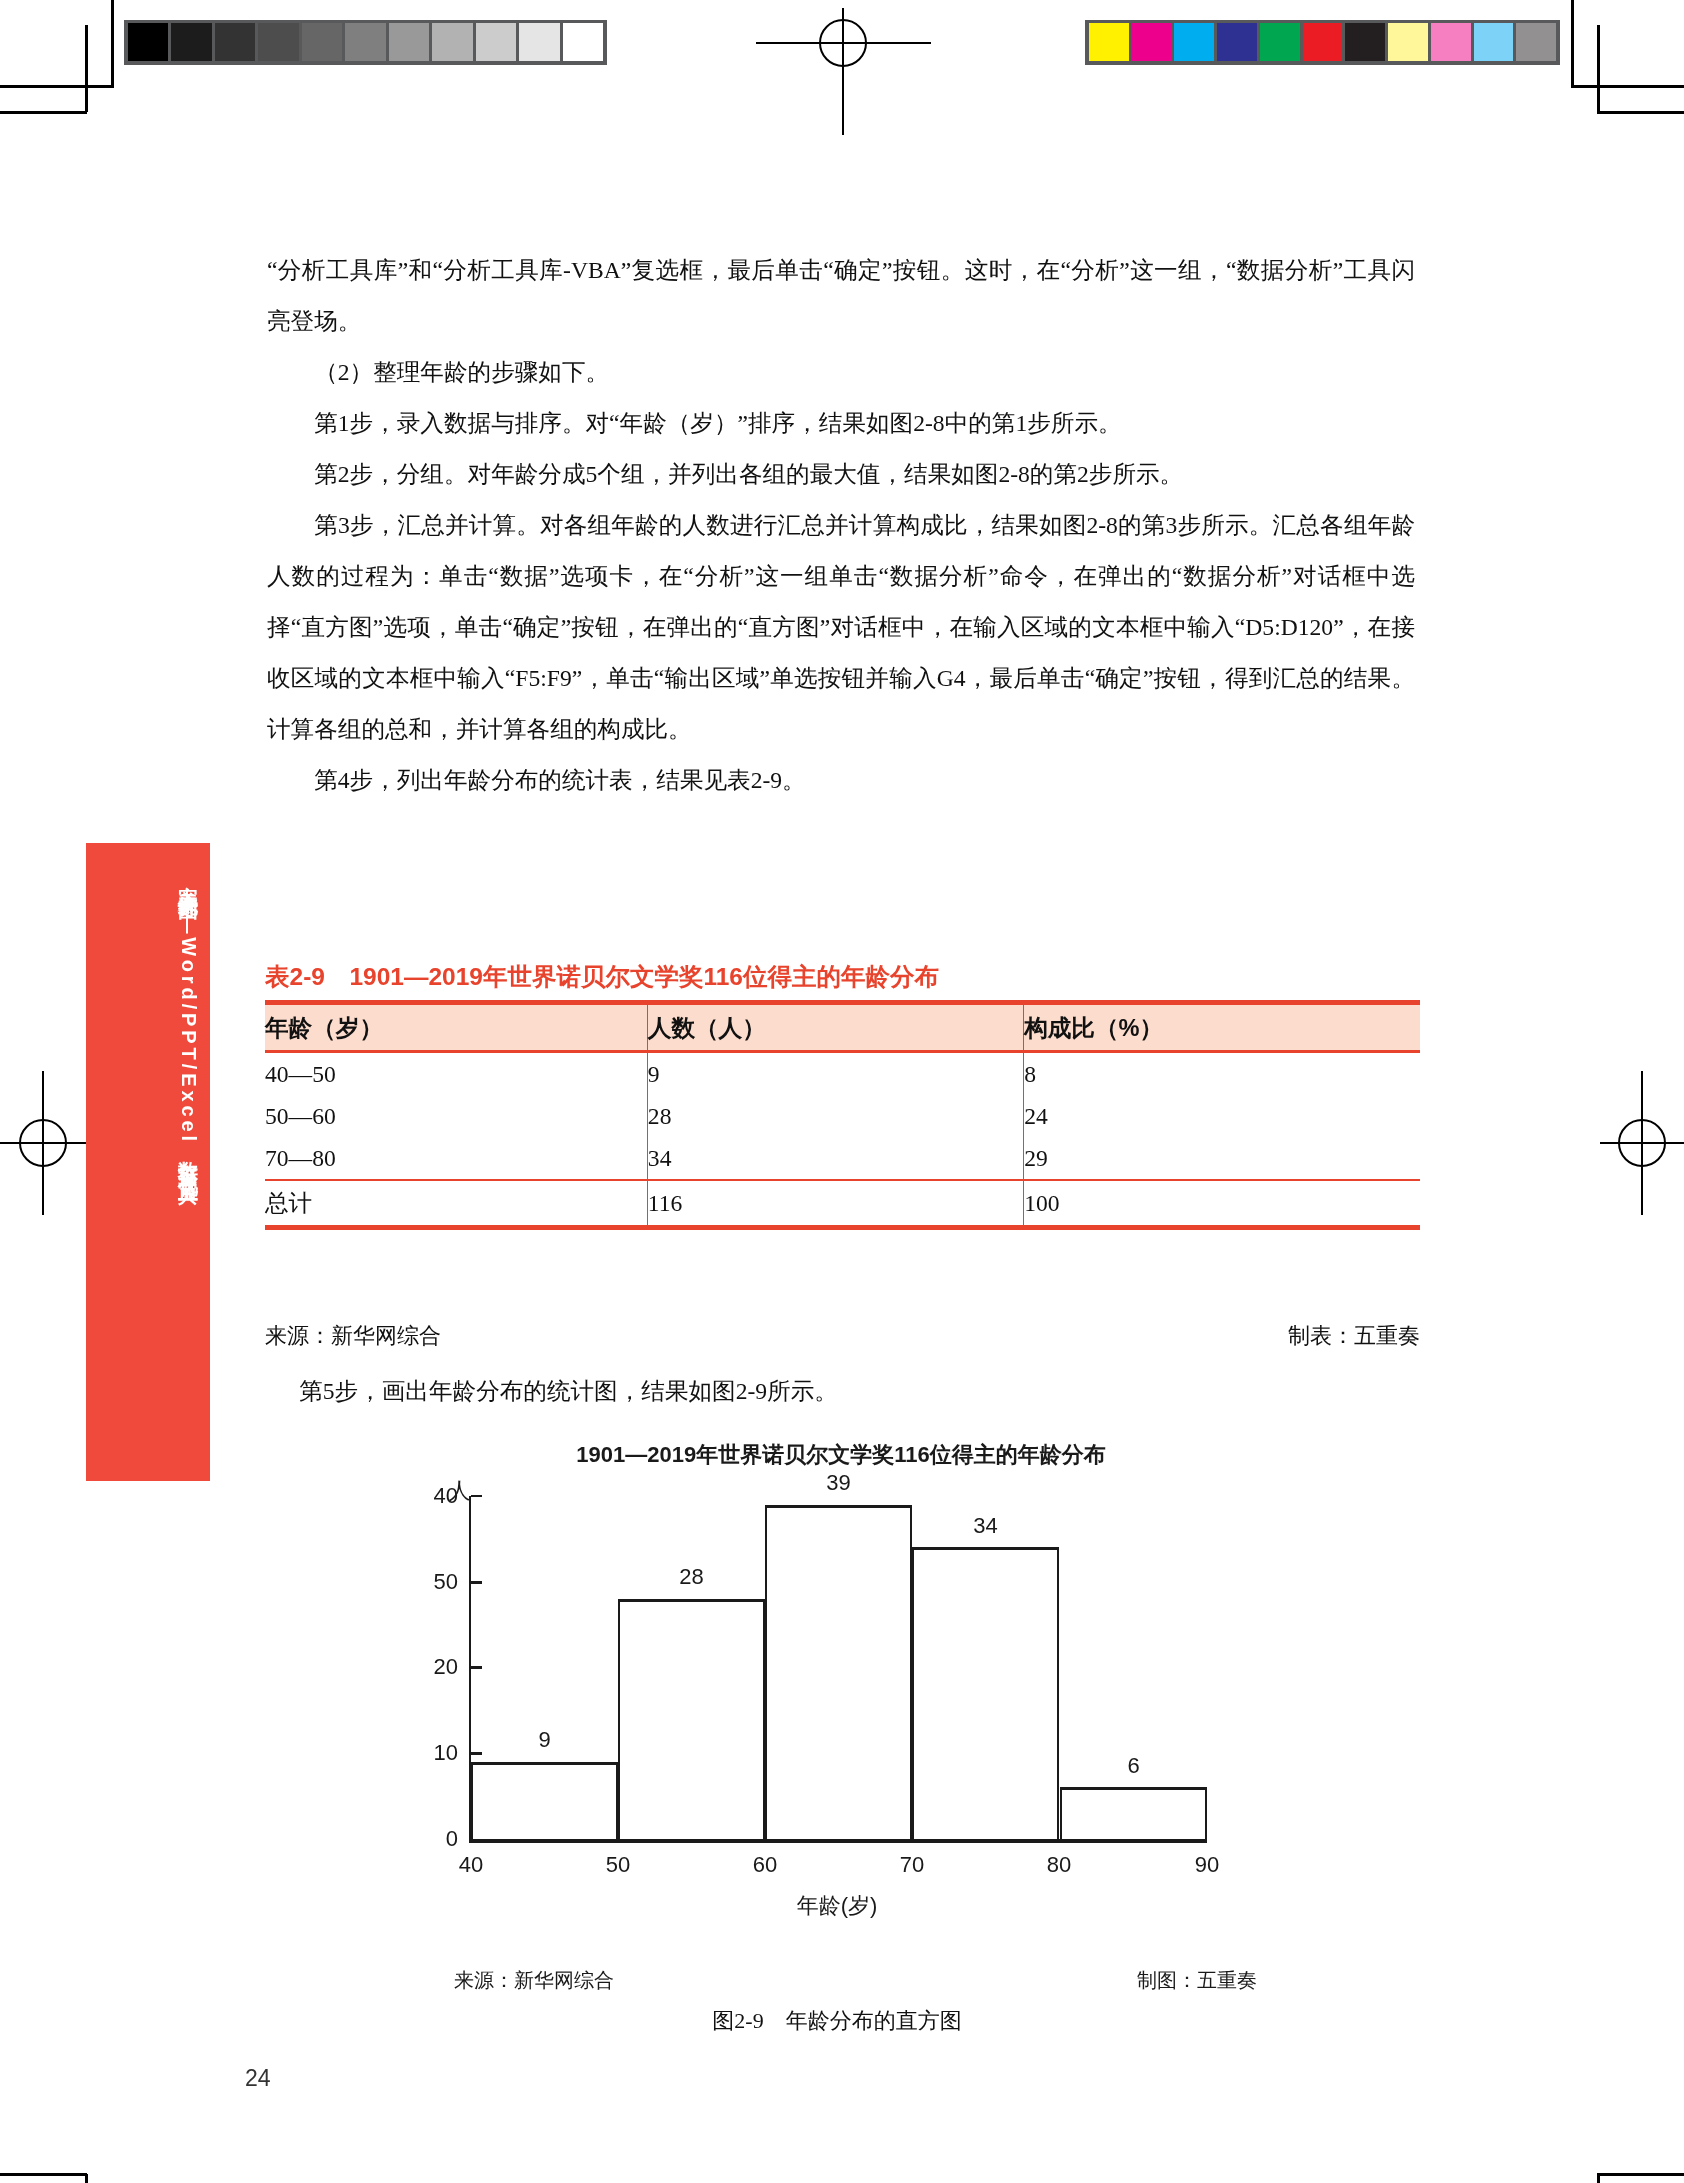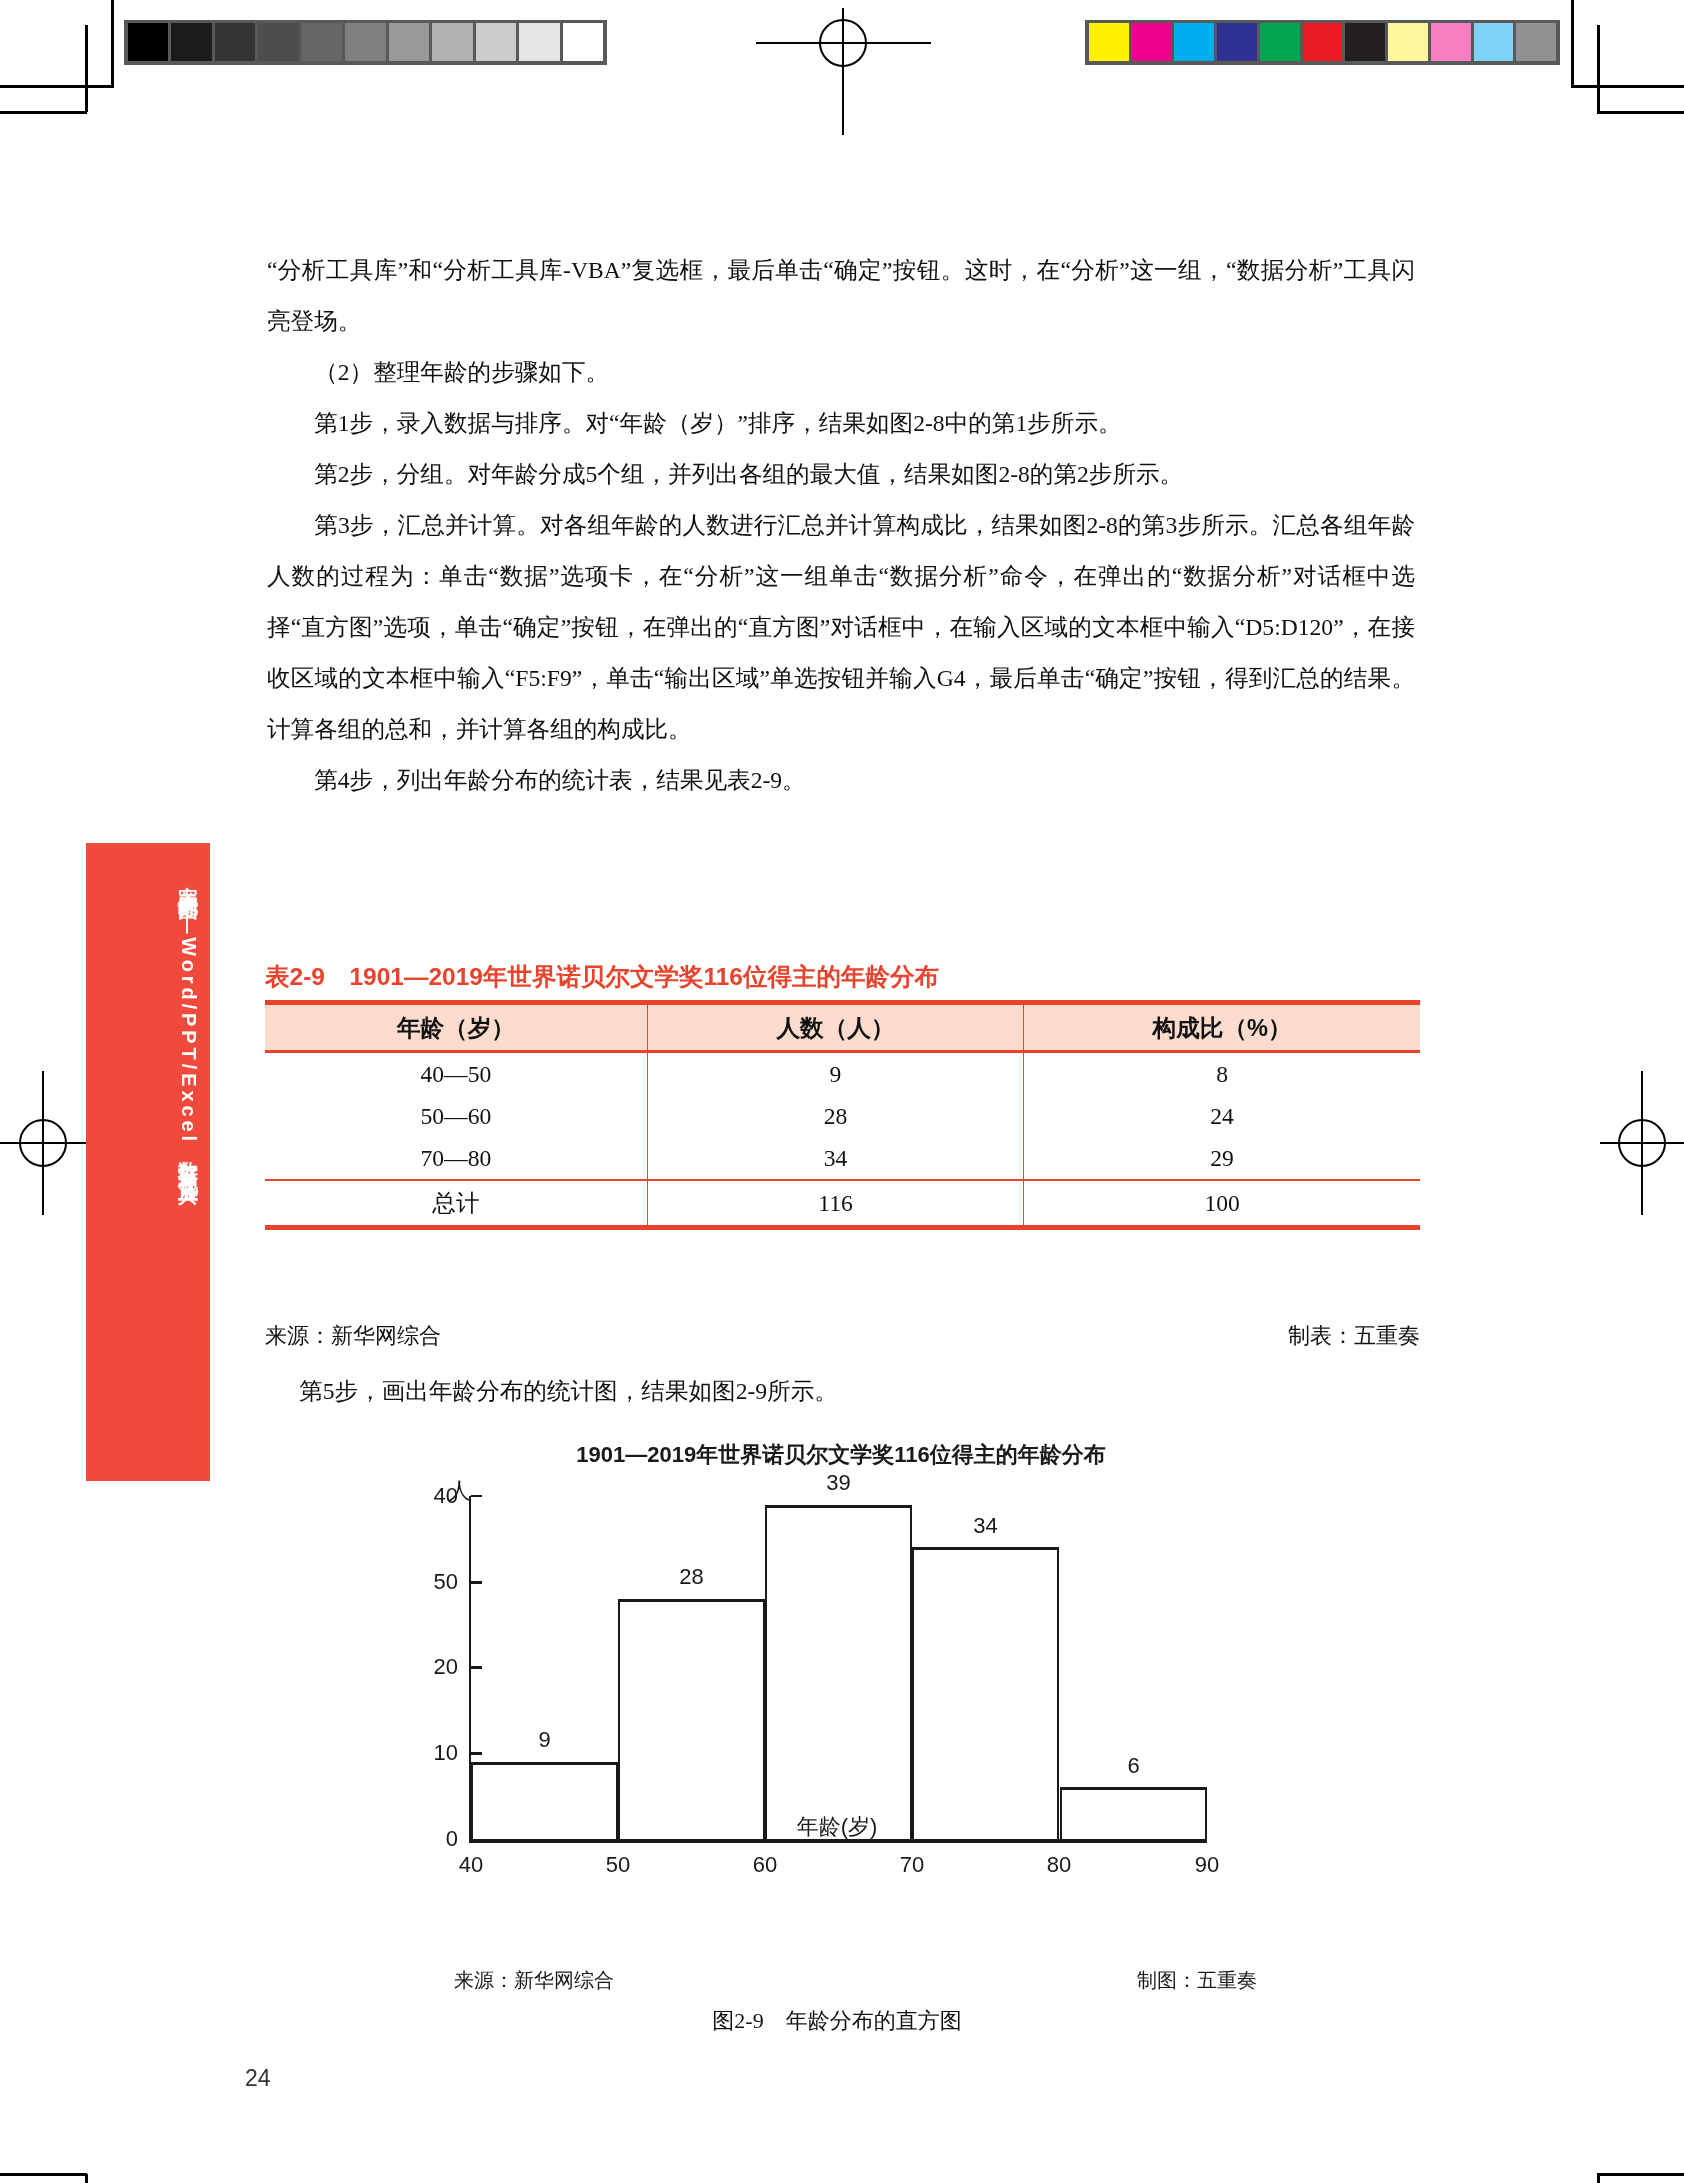--- a/index.html
+++ b/index.html
@@ -26,21 +26,21 @@
   .bodytext{position:absolute;left:267px;top:245px;width:1148px;font-size:23.6px;line-height:51px;
             text-align:justify;}
   .bodytext p{margin:0;padding:0;text-indent:2em;}
   .bodytext p.no-indent{text-indent:0;}
   
   .tbl-caption{position:absolute;left:265px;top:960px;width:1155px;text-align:left;
         font-family:"Liberation Sans","DejaVu Sans",sans-serif;font-weight:bold;
         font-size:24.5px;color:#E8432C;}
   .agetable{position:absolute;left:265px;top:1000px;width:1155px;border-collapse:collapse;
         table-layout:fixed;font-size:23.6px;}
-  .agetable td,.agetable th{text-align:center;padding:0;}
+  .agetable td,.agetable th{text-align:left;padding:0;}
   .agetable thead th{background:#FBDCCD;height:45px;
         font-family:"Liberation Sans","DejaVu Sans",sans-serif;font-weight:bold;
         border-top:5.7px solid #E8432C;border-bottom:3.5px solid #E8432C;}
   .agetable tbody td{height:42px;}
   .agetable .sep{border-left:1.3px solid #E8432C;}
   .agetable tr.total td{border-top:2.6px solid #E8432C;border-bottom:5.7px solid #E8432C;height:44px;}
   .tbl-source{position:absolute;left:265px;top:1321px;width:1155px;font-size:22px;
         display:flex;justify-content:space-between;}
   
   .step5{position:absolute;left:252px;top:1375px;width:1148px;font-size:23.6px;text-indent:2em;}
@@ -52,21 +52,21 @@
         border-left:2.6px solid #1a1a1a;border-bottom:4.8px solid #1a1a1a;box-sizing:content-box;}
   .plot .bar{position:absolute;bottom:0;background:#ffffff;box-sizing:border-box;
         border-left:2.2px solid #1a1a1a;border-right:2.2px solid #1a1a1a;border-top:3.9px solid #1a1a1a;}
   .plot .barlabel{position:absolute;text-align:center;font-size:22px;color:#1a1a1a;
         font-family:"Liberation Sans","DejaVu Sans",sans-serif;}
   .plot .ytick-label{position:absolute;left:-57px;width:44px;text-align:right;font-size:22px;
         line-height:24.5px;font-family:"Liberation Sans","DejaVu Sans",sans-serif;color:#1a1a1a;}
   .plot .ytick{position:absolute;left:0;width:11.4px;height:2.6px;background:#1a1a1a;}
   .plot .xtick-label{position:absolute;width:52px;text-align:center;font-size:22px;top:356px;
         font-family:"Liberation Sans","DejaVu Sans",sans-serif;color:#1a1a1a;}
-  .xaxis-title{position:absolute;left:469px;top:1812px;width:736px;text-align:center;font-size:22px;
+  .xaxis-title{position:absolute;left:469px;top:1891px;width:736px;text-align:center;font-size:22px;
         font-family:"Liberation Sans","DejaVu Sans",sans-serif;color:#1a1a1a;}
   .chart-source{position:absolute;left:454px;top:1967px;width:803px;display:flex;
         justify-content:space-between;font-size:20px;
         font-family:"Liberation Sans","DejaVu Sans",sans-serif;color:#1a1a1a;}
   .fig-caption{position:absolute;left:469px;top:2006px;width:736px;text-align:center;font-size:22px;}
   
   .pagenum{position:absolute;left:245px;top:2065px;width:79px;font-size:23px;color:#333;
         font-family:"Liberation Sans","DejaVu Sans",sans-serif;}
 </style>
 </head>

